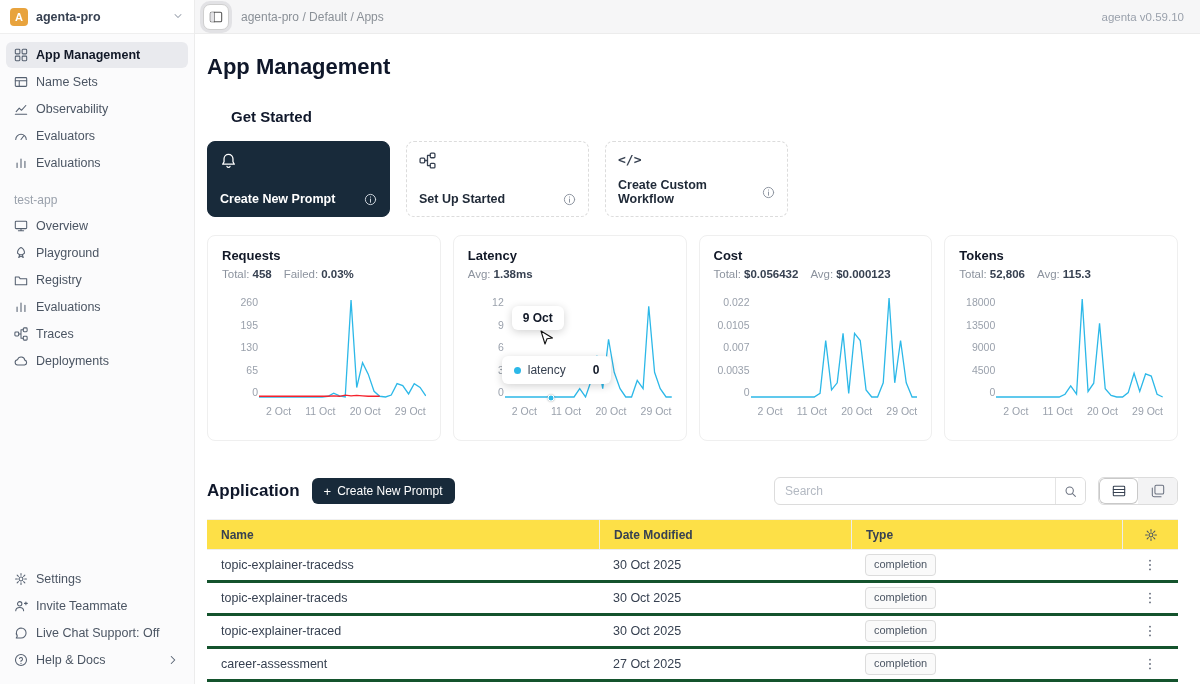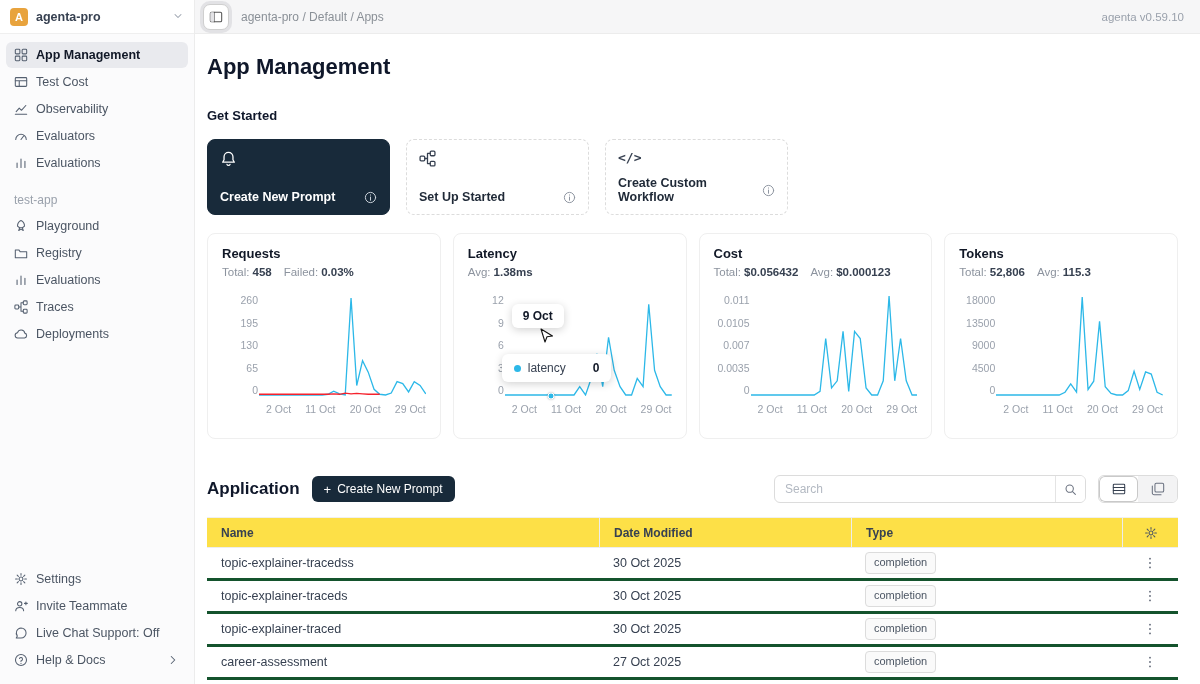--- a/index.html
+++ b/index.html
@@ -31,21 +31,21 @@
     align-items:center;padding:0 16px 0 8px;gap:12px;flex:none;}
   .panel-btn{width:26px;height:26px;border:1px solid #cfcfcf;border-radius:7px;background:#fff;
     display:flex;align-items:center;justify-content:center;color:#555;cursor:pointer;
     box-shadow:0 0 0 3px #e2e2e5;}
   .panel-btn svg{width:14px;height:14px;}
   .breadcrumb{font-size:12px;color:#8a9097;}
   .version{margin-left:auto;font-size:11.5px;color:#9aa1ac;}
   .content{flex:1;overflow:hidden;padding:20px 22px 0 12px;}
 
   h1.page-title{font-size:22px;font-weight:700;color:#0f172a;}
-  h2.section-heading{font-size:13px;font-weight:700;margin-top:28px;color:#0f172a;}
+  h2.section-heading{font-size:15px;font-weight:700;margin-top:28px;color:#0f172a;margin-left:24px;}
 
   
   .gs-cards{display:flex;gap:16px;margin-top:16px;}
   .gs-card{width:183px;height:76px;border-radius:8px;border:1px dashed #dcdcdc;background:#fff;
     padding:10px 12px;display:flex;flex-direction:column;justify-content:space-between;cursor:pointer;}
   .gs-card.dark{background:#182a3a;border:1px solid #182a3a;color:#fff;}
   .gs-card svg.gs-icon{width:17px;height:17px;color:#374151;}
   .gs-card.dark svg.gs-icon{color:#fff;}
   .code-icon{font-family:"DejaVu Sans Mono",monospace;font-size:13px;font-weight:700;color:#374151;}
   .gs-label-row{display:flex;align-items:center;justify-content:space-between;font-size:12.5px;
@@ -148,21 +148,21 @@
           </span>
           <span class="nav-label">App Management</span>
         </div>
         <div class="nav-item">
           <span style="display:flex">
             <svg viewBox="0 0 16 16" fill="none" stroke="currentColor" stroke-width="1.2" stroke-linecap="round" stroke-linejoin="round">
               <rect x="1.5" y="3" width="13" height="10" rx="1"></rect>
               <path d="M1.5 6.5h13M6 6.5V13"></path>
             </svg>
           </span>
-          <span class="nav-label">Test Cost</span>
+          <span class="nav-label">Name Sets</span>
         </div>
         <div class="nav-item">
           <span style="display:flex">
             <svg viewBox="0 0 16 16" fill="none" stroke="currentColor" stroke-width="1.2" stroke-linecap="round" stroke-linejoin="round">
               <path d="M1.5 14h13"></path>
               <path d="M2.5 11l3.5-4 2.5 2.5L13.5 4"></path>
             </svg>
           </span>
           <span class="nav-label">Observability</span>
         </div>
@@ -179,20 +179,29 @@
           <span style="display:flex">
             <svg viewBox="0 0 16 16" fill="none" stroke="currentColor" stroke-width="1.2" stroke-linecap="round" stroke-linejoin="round">
               <path d="M3.5 13V8M8 13V3.5M12.5 13V6"></path>
             </svg>
           </span>
           <span class="nav-label">Evaluations</span>
         </div>
       </nav>
     <div class="section-label">test-app</div>
     <nav class="nav" id="nav-app" style="padding-top:0">
+        <div class="nav-item">
+          <span style="display:flex">
+            <svg viewBox="0 0 16 16" fill="none" stroke="currentColor" stroke-width="1.2" stroke-linecap="round" stroke-linejoin="round">
+              <rect x="1.5" y="2.5" width="13" height="8.5" rx="1"></rect>
+              <path d="M8 11v2.5M5 13.5h6"></path>
+            </svg>
+          </span>
+          <span class="nav-label">Overview</span>
+        </div>
         <div class="nav-item">
           <span style="display:flex">
             <svg viewBox="0 0 16 16" fill="none" stroke="currentColor" stroke-width="1.2" stroke-linecap="round" stroke-linejoin="round">
               <path d="M8 1.8c2.6 1.2 4 3.7 4 6.4L9.6 10H6.4L4 8.2c0-2.7 1.4-5.2 4-6.4z"></path>
               <path d="M6.4 10l-1 3.2 2.6-1.6 2.6 1.6-1-3.2"></path>
             </svg>
           </span>
           <span class="nav-label">Playground</span>
         </div>
         <div class="nav-item">
@@ -412,21 +421,21 @@
             </svg>
           </div>
           <div class="stat-card">
             <div class="stat-title">Cost</div>
             <div class="stat-sub">
               <span><span>Total:</span><b>$0.056432</b></span>
               <span><span>Avg:</span><b>$0.000123</b></span>
             </div>
             <div class="chart-wrap">
               <div class="yticks">
-                <span>0.011</span>
+                <span>0.022</span>
                 <span>0.0105</span>
                 <span>0.007</span>
                 <span>0.0035</span>
                 <span>0</span>
               </div>
               <div class="chart-box">
                 <svg viewBox="0 0 100 100" preserveAspectRatio="none">
                   <polyline points="0.0,99.0 3.4,99.0 6.9,99.0 10.3,99.0 13.8,99.0 17.2,99.0 20.7,99.0 24.1,99.0 27.6,99.0 31.0,99.0 34.5,99.0 37.9,99.0 41.4,95.5 44.8,43.6 48.3,92.1 51.7,85.1 55.2,36.6 58.6,95.5 62.1,36.6 65.5,43.6 69.0,92.1 72.4,99.0 75.9,99.0 79.3,85.1 82.8,2.0 86.2,85.1 89.7,43.6 93.1,85.1 96.6,99.0 100.0,99.0" fill="none" stroke="#2cb8e8" stroke-width="1.3" vector-effect="non-scaling-stroke"></polyline>
                 </svg>
               </div>

